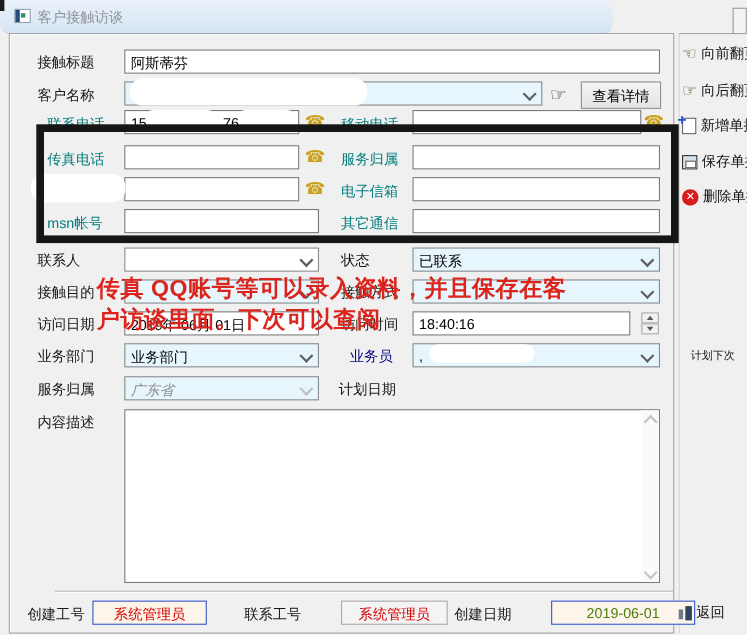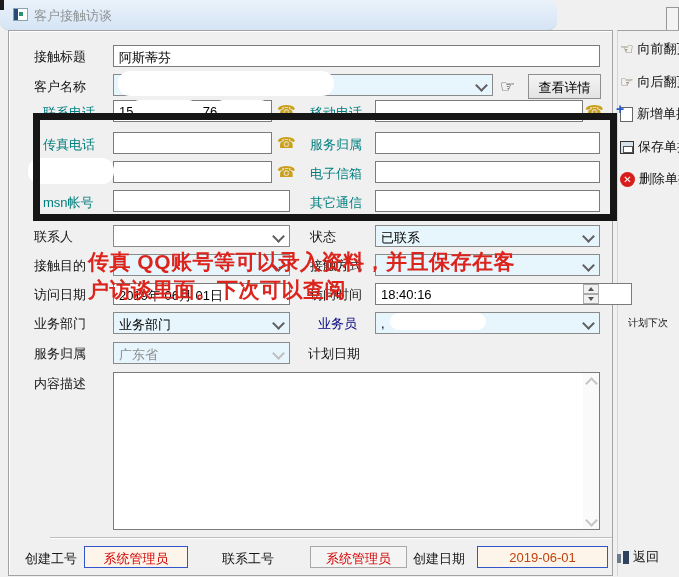--- a/index.html
+++ b/index.html
@@ -21,21 +21,21 @@
   .lbl{position:absolute;font-size:13px;color:#151515;white-space:nowrap;z-index:2;text-align:right;}
   .lbl.teal{color:#007d7d;}
   .lbl.navy{color:#000080;}
   
   .txt,.combo{position:absolute;height:22px;border:1px solid #7b7b7b;background:#fff;font-size:13px;
     color:#000;box-sizing:border-box;padding:3px 4px 0 5px;white-space:nowrap;overflow:hidden;z-index:1;}
   .combo{border-color:#8a8a8a;padding-right:18px;}
   .combo.blue{background:#e7f5fd;}
   .chev{position:absolute;right:6px;top:6px;width:7px;height:7px;border-right:2px solid #5f5f5f;border-bottom:2px solid #5f5f5f;transform:rotate(45deg);}
   .chev.dim{border-color:#bfbfbf;}
-  .gray-text{color:#8c8c8c;}
+  .gray-text{color:#8c8c8c;font-style:italic;}
   .phone-ico{position:absolute;font-size:15px;color:#c9a018;z-index:2;line-height:1;}
   .hand-ico{position:absolute;font-size:17px;color:#222;z-index:2;line-height:1;}
   .btn{position:absolute;background:linear-gradient(#f4f4f4,#e3e3e3);border:1px solid #8f8f8f;box-sizing:border-box;
     font-size:13px;color:#000;text-align:center;padding-top:4px;}
   
   .spin{position:absolute;width:16px;height:10px;background:#f1f1f1;border:1px solid #ababab;box-sizing:border-box;z-index:2;}
   .spin:before{content:"";position:absolute;left:4px;}
   .spin.up:before{top:2px;border-left:3px solid transparent;border-right:3px solid transparent;border-bottom:4px solid #555;}
   .spin.dn:before{top:2px;border-left:3px solid transparent;border-right:3px solid transparent;border-top:4px solid #555;}
   
@@ -47,21 +47,21 @@
   .seg{display:inline-block;height:14px;background:#e3f6f8;vertical-align:middle;margin-top:-2px;}
   
   .black-box{position:absolute;left:33px;top:113px;width:584px;height:108px;border:7px solid #161616;box-sizing:border-box;z-index:5;}
   .note{position:absolute;font-size:21px;font-weight:bold;color:#dc241c;white-space:nowrap;z-index:6;letter-spacing:0.5px;}
   .scrib{position:absolute;background:#ffffff;border-radius:12px;z-index:3;}
   
   .foot-box{position:absolute;height:22px;box-sizing:border-box;font-size:13px;text-align:center;padding-top:3px;z-index:1;}
   .foot-box.blue{border:1px solid #3355cc;background:#fdf5e9;}
   .foot-box.gray{border:1px solid #a8a8a8;background:#f4f4f4;}
   .red-val{color:#d40000;}
-  .green-val{color:#c2410c;}
+  .green-val{color:#4d7c0f;margin-left:24px;}
   .sep{position:absolute;left:50px;top:537px;width:562px;height:1px;background:#bdbdbd;box-shadow:0 1px 0 #ffffff;}
   
   .tb-item{position:absolute;left:620px;display:flex;align-items:center;gap:4px;font-size:13px;color:#111;white-space:nowrap;z-index:2;}
   .ico-hand{font-size:15px;color:#5a4a20;}
   .ico-new{position:relative;width:13px;height:15px;background:#fff;border:1px solid #666;box-sizing:border-box;}
   .ico-new:before{content:"+";position:absolute;left:-5px;top:-7px;font-size:14px;font-weight:bold;color:#2653c9;}
   .ico-save{position:relative;width:14px;height:13px;background:#d8e2ec;border:1px solid #333;box-sizing:border-box;}
   .ico-save:before{content:"";position:absolute;left:2px;bottom:0;width:8px;height:5px;background:#fff;border:1px solid #555;}
   .ico-del{width:15px;height:15px;border-radius:50%;background:#d71c1c;color:#fff;font-size:10px;font-weight:bold;text-align:center;line-height:15px;}
   .ico-exit{position:relative;width:13px;height:15px;}
@@ -162,21 +162,21 @@
   <div class="combo blue" style="left:375px;top:254px;width:225px">
     <span></span>
     <span class="chev"></span>
   </div>
 
   <span class="lbl" style="left:34px;top:286px">访问日期</span>
   <div class="txt" style="left:113px;top:283px;width:177px">
     <span>2019年 06月 01日</span>
   </div>
   <span class="lbl" style="left:310px;top:286px">访问时间</span>
-  <div class="txt" style="left:375px;top:283px;width:257px">
+  <div class="txt" style="left:375px;top:283px;width:198px">
     <span>18:40:16</span>
   </div>
   <div class="spin up" style="left:583px;top:284px"></div>
   <div class="spin dn" style="left:583px;top:294px"></div>
 
   <span class="lbl" style="left:34px;top:315px">业务部门</span>
   <div class="combo blue" style="left:113px;top:312px;width:177px">
     <span>业务部门</span>
     <span class="chev"></span>
   </div>

